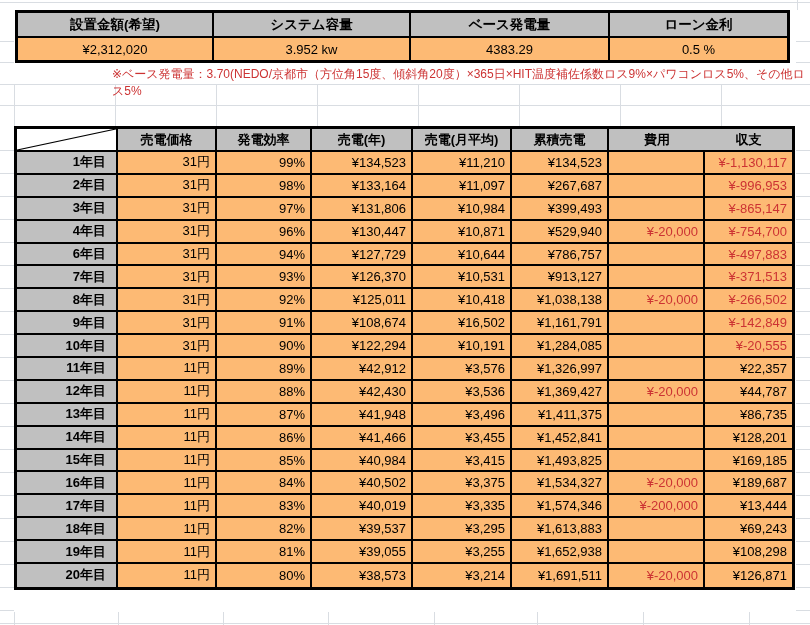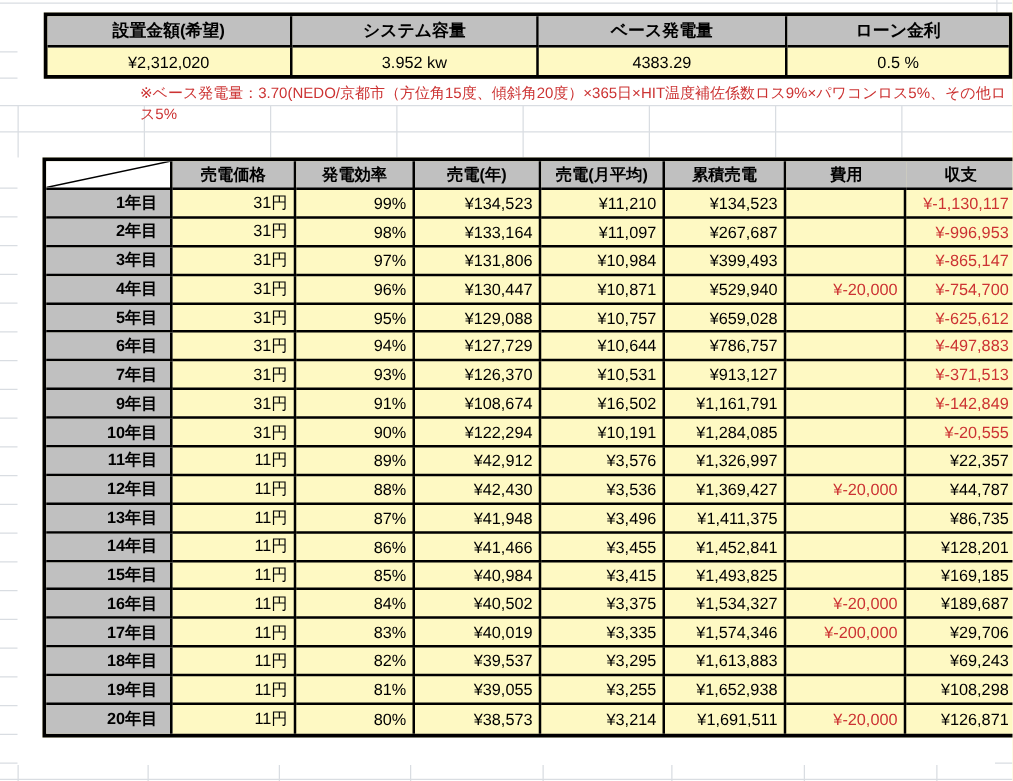--- a/index.html
+++ b/index.html
@@ -1,21 +1,21 @@
 <!DOCTYPE html>
 <html style="--neg: #cc3333; --fill: #c0c0c0;"><head>
 <meta charset="utf-8">
 <style>
   html,body{margin:0;padding:0;}
   body{
     width:810px;height:625px;position:relative;overflow:hidden;background:#fff;
     font-family:"Liberation Sans","DejaVu Sans",sans-serif;color:#000;
   }
   .gl{position:absolute;background:#d9dde2;z-index:0;}
-  table{border-collapse:separate;border-spacing:0;table-layout:fixed;position:absolute;background:#fef9c3;z-index:2;margin-left:20px;}
+  table{border-collapse:separate;border-spacing:0;table-layout:fixed;position:absolute;background:#fdba74;z-index:2;}
   td,th{box-sizing:border-box;overflow:hidden;white-space:nowrap;font-size:13px;padding:0;}
 
   
   .info{left:15px;top:10px;width:775px;border:3px solid #000;}
   .info th{background:var(--fill,#c0c0c0);font-weight:bold;text-align:center;height:25px;
            border-right:2px solid #000;border-bottom:2px solid #000;font-size:13.5px;}
   .info th.last{border-right:0;}
   .info td{text-align:center;height:22px;border-right:2px solid #000;}
   .info td.last{border-right:0;}
 
@@ -127,48 +127,48 @@
         <th>4年目</th>
         <td>31円</td>
         <td>96%</td>
         <td>¥130,447</td>
         <td>¥10,871</td>
         <td>¥529,940</td>
         <td class="neg">¥-20,000</td>
         <td class="last neg">¥-754,700</td>
       </tr>
       <tr>
-        <th>5年目</th>
-        <td>31円</td>
-        <td>95%</td>
-        <td>¥129,088</td>
-        <td>¥10,757</td>
-        <td>¥659,028</td>
-        <td></td>
-        <td class="last neg">¥-625,612</td>
-      </tr>
-      <tr>
         <th>6年目</th>
         <td>31円</td>
         <td>94%</td>
         <td>¥127,729</td>
         <td>¥10,644</td>
         <td>¥786,757</td>
         <td></td>
         <td class="last neg">¥-497,883</td>
       </tr>
       <tr>
         <th>7年目</th>
         <td>31円</td>
         <td>93%</td>
         <td>¥126,370</td>
         <td>¥10,531</td>
         <td>¥913,127</td>
         <td></td>
         <td class="last neg">¥-371,513</td>
+      </tr>
+      <tr>
+        <th>8年目</th>
+        <td>31円</td>
+        <td>92%</td>
+        <td>¥125,011</td>
+        <td>¥10,418</td>
+        <td>¥1,038,138</td>
+        <td class="neg">¥-20,000</td>
+        <td class="last neg">¥-266,502</td>
       </tr>
       <tr>
         <th>9年目</th>
         <td>31円</td>
         <td>91%</td>
         <td>¥108,674</td>
         <td>¥16,502</td>
         <td>¥1,161,791</td>
         <td></td>
         <td class="last neg">¥-142,849</td>
@@ -244,21 +244,21 @@
         <td class="last">¥189,687</td>
       </tr>
       <tr>
         <th>17年目</th>
         <td>11円</td>
         <td>83%</td>
         <td>¥40,019</td>
         <td>¥3,335</td>
         <td>¥1,574,346</td>
         <td class="neg">¥-200,000</td>
-        <td class="last">¥29,706</td>
+        <td class="last">¥13,444</td>
       </tr>
       <tr>
         <th>18年目</th>
         <td>11円</td>
         <td>82%</td>
         <td>¥39,537</td>
         <td>¥3,295</td>
         <td>¥1,613,883</td>
         <td></td>
         <td class="last">¥69,243</td>

